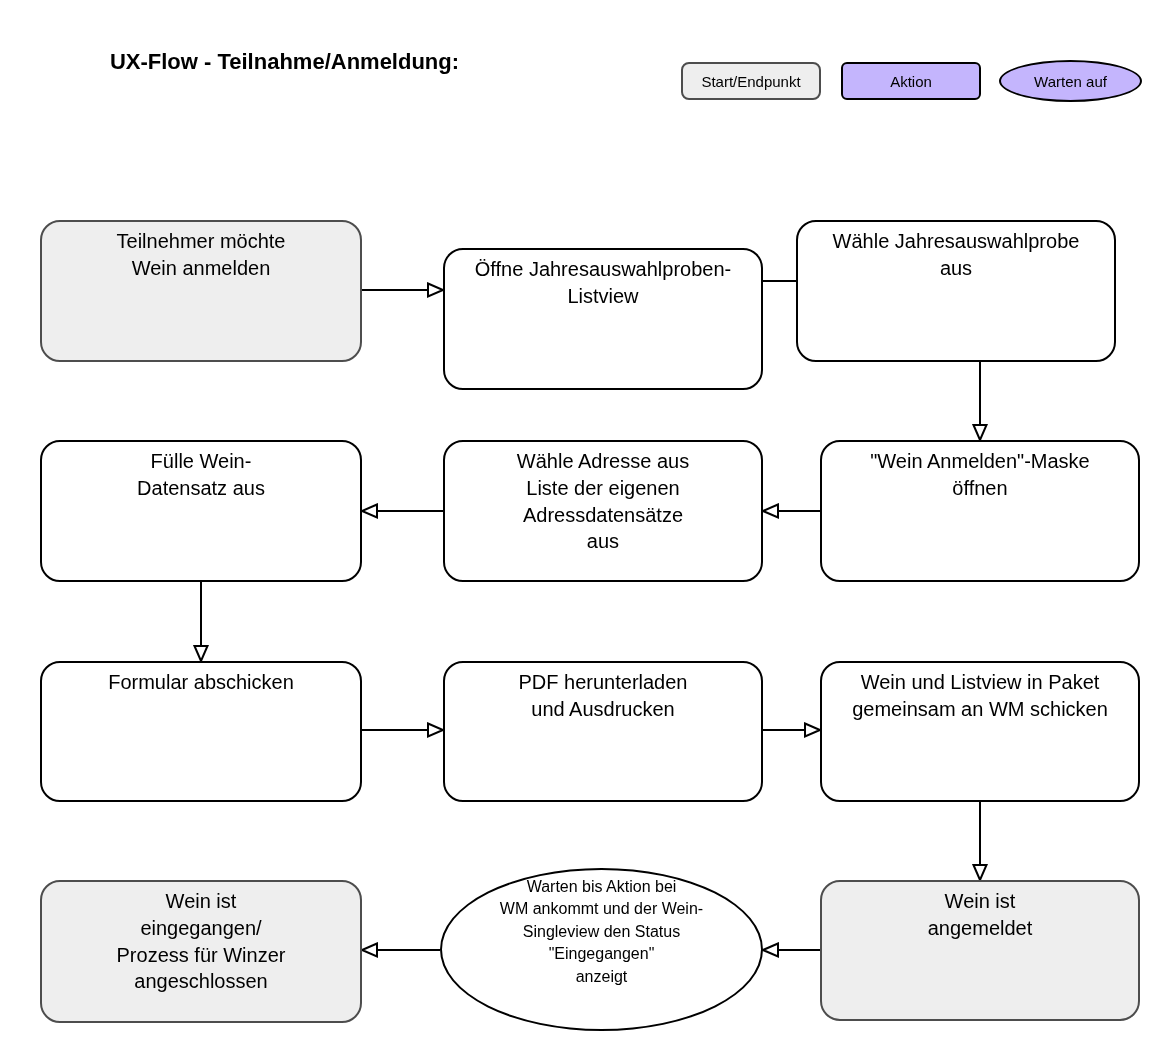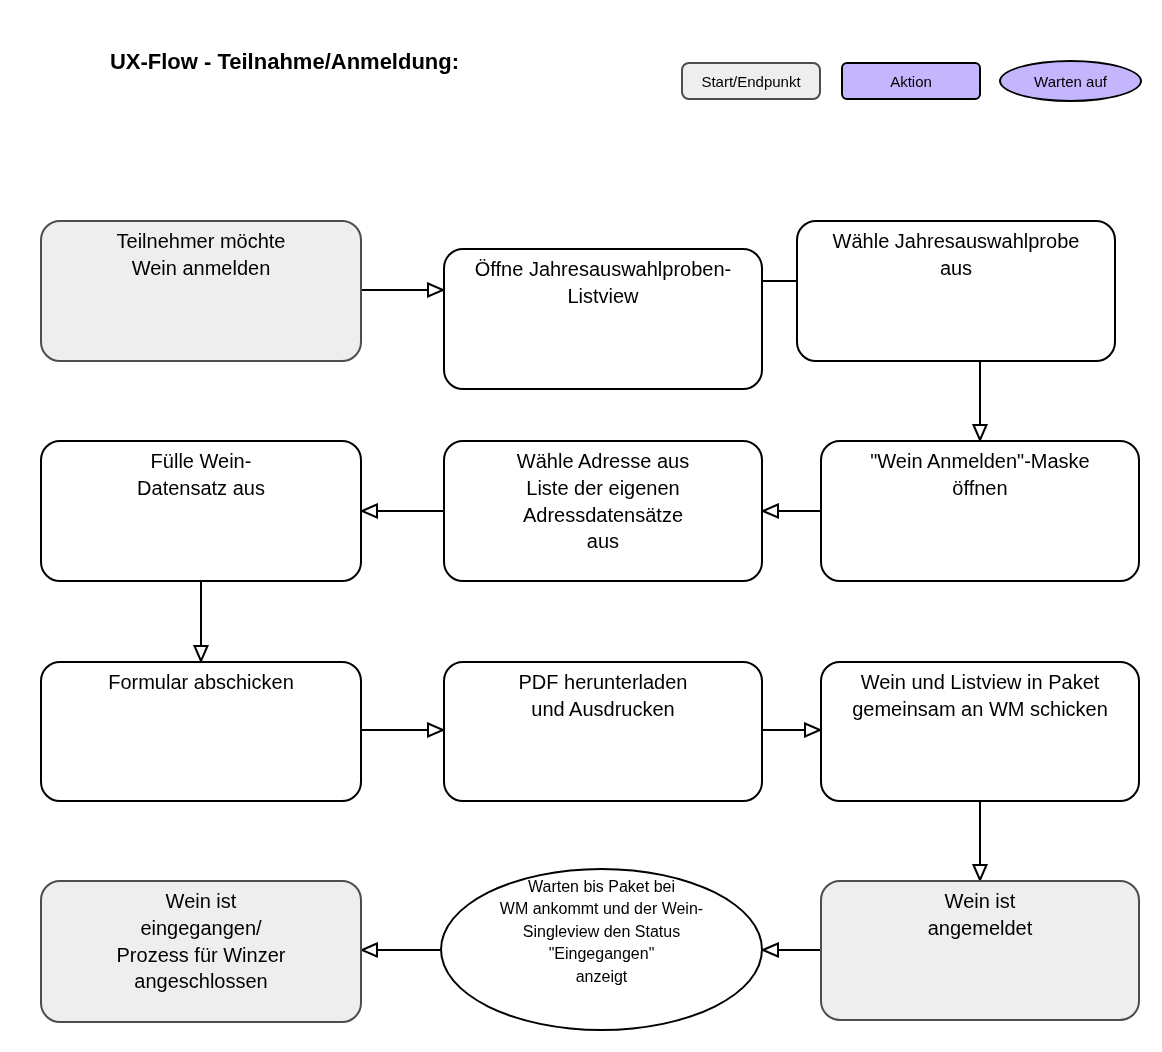--- a/index.html
+++ b/index.html
@@ -207,21 +207,21 @@
     <span>Wein und Listview in Paket
 gemeinsam an WM schicken</span>
   </div>
 
   <div id="n-wine-registered" class="node start-end">
     <span>Wein ist
 angemeldet</span>
   </div>
 
   <div id="n-wait-package" class="node wait">
-    <span>Warten bis Paket bei
+    <span>Warten bis Aktion bei
 WM ankommt und der Wein-
 Singleview den Status
 "Eingegangen"
 anzeigt</span>
   </div>
 
   <div id="n-wine-received" class="node start-end">
     <span>Wein ist
 eingegangen/
 Prozess für Winzer

